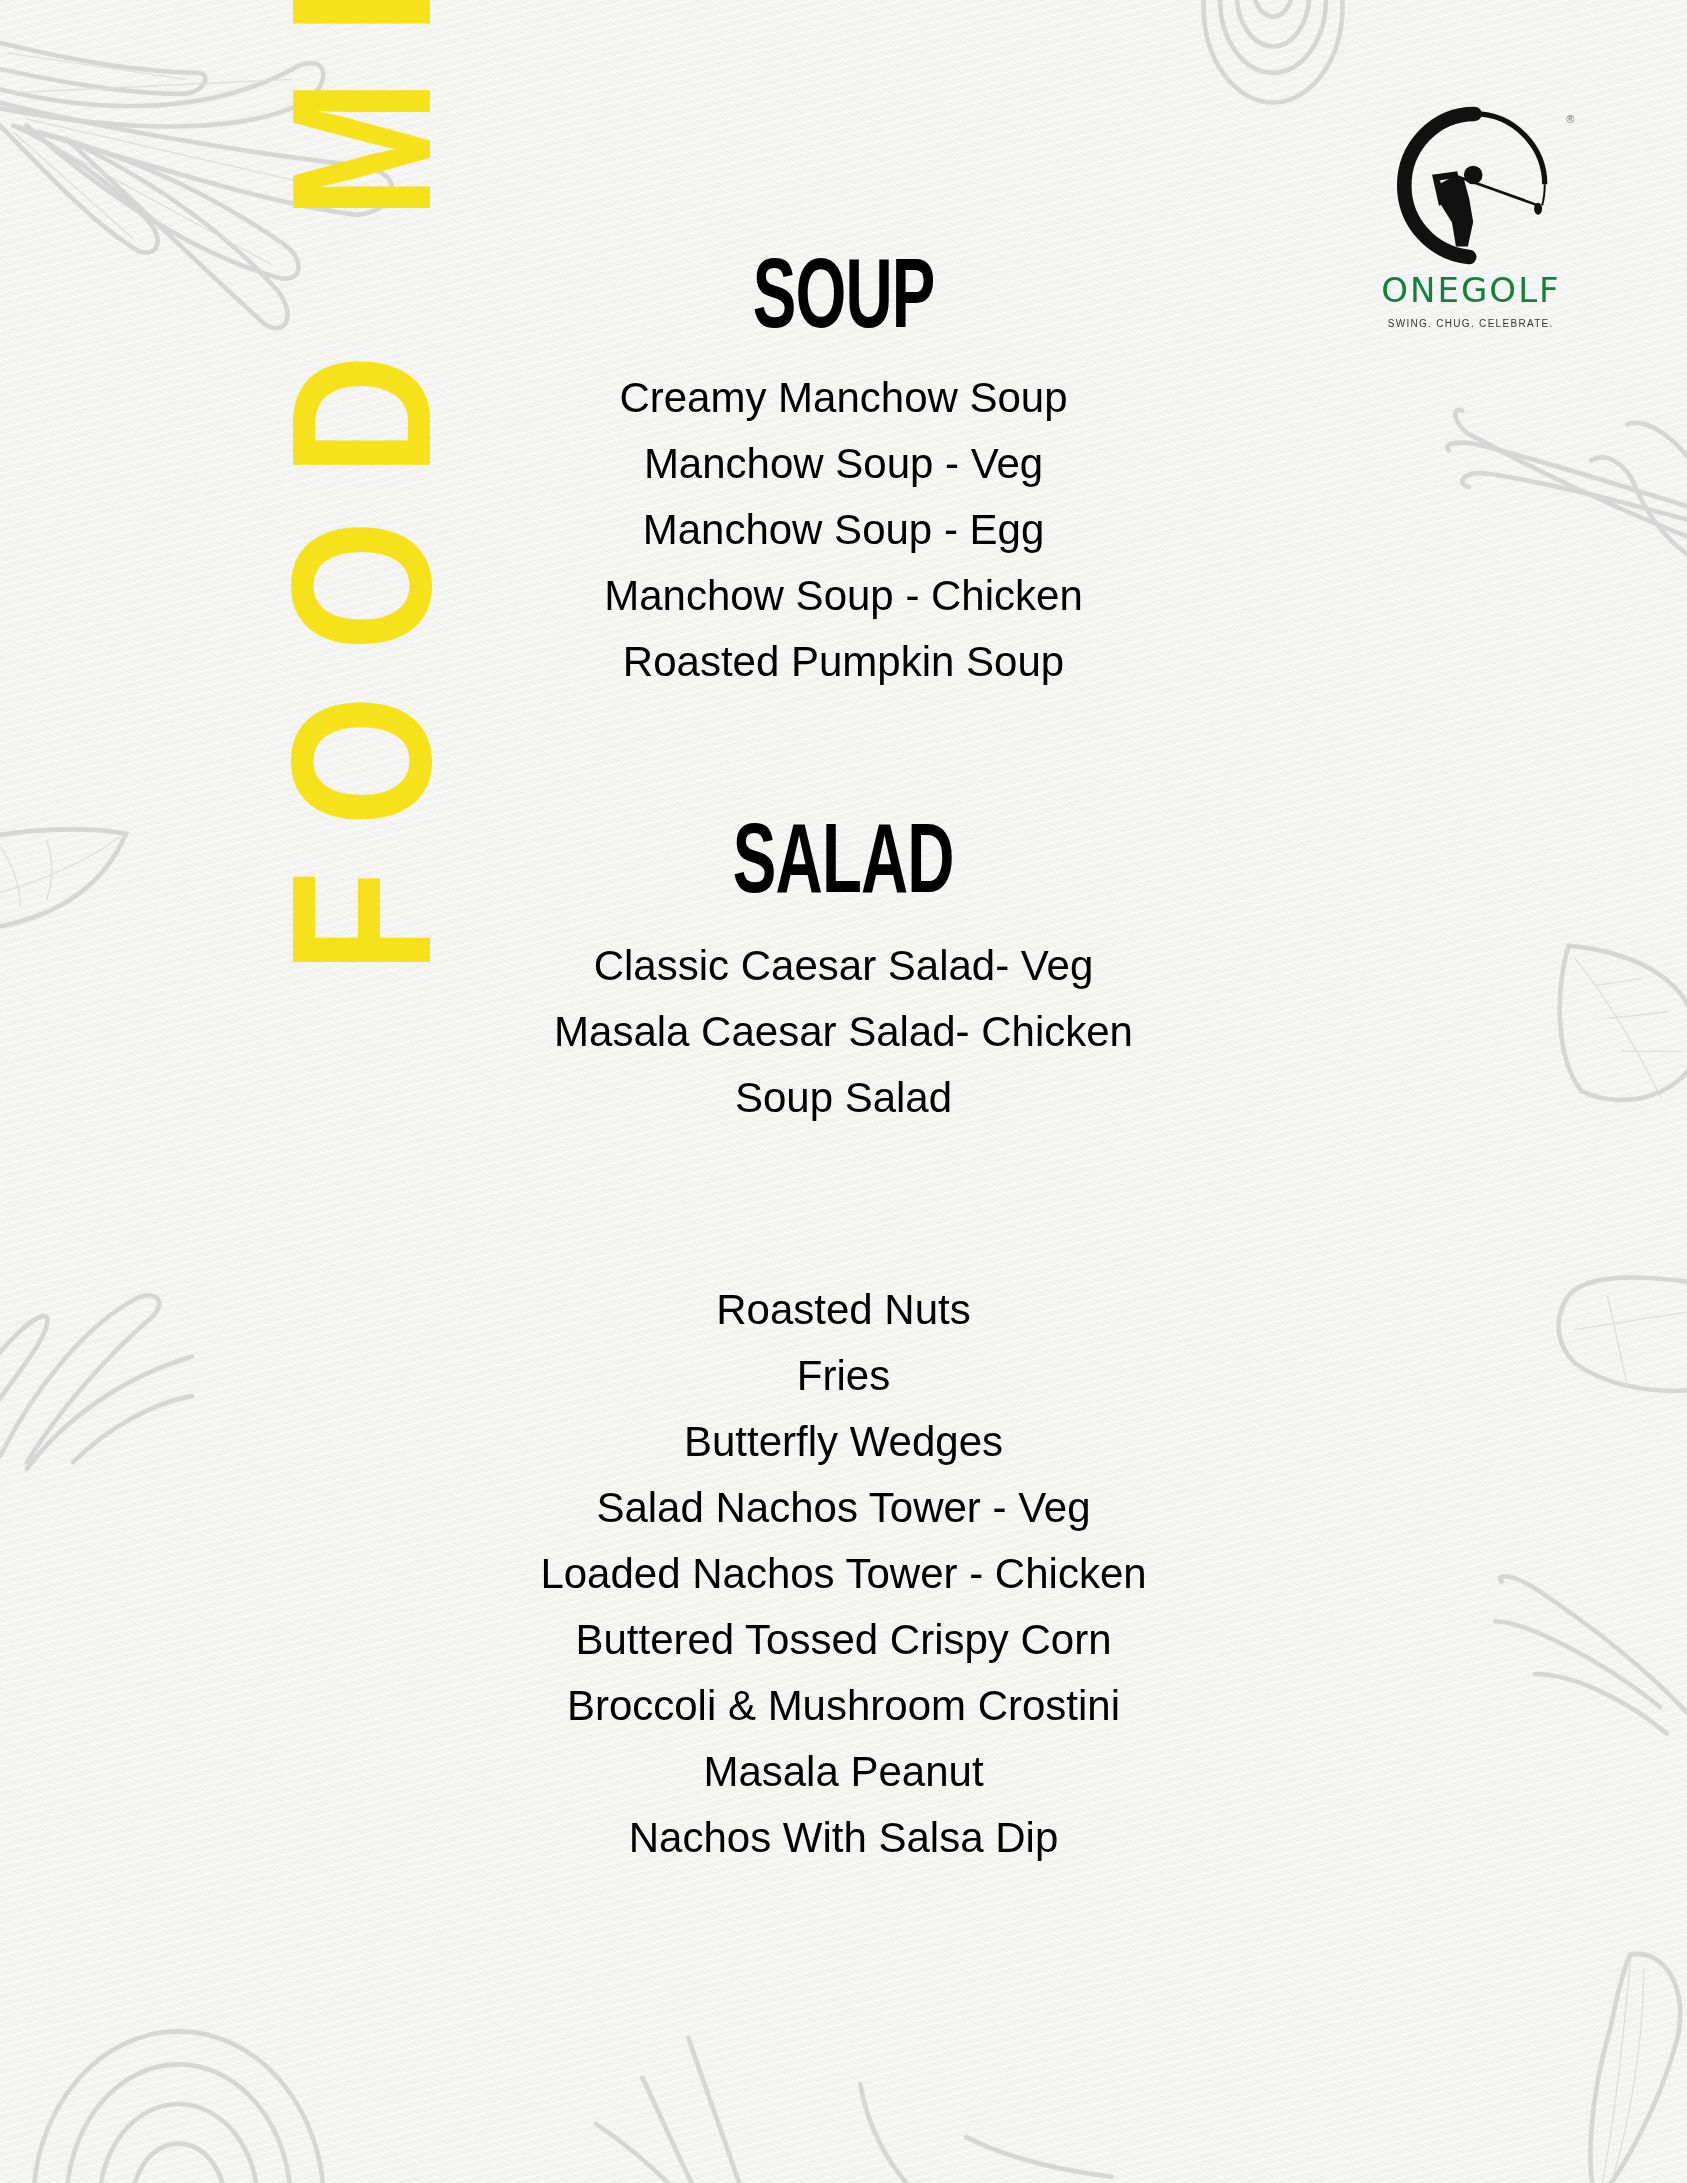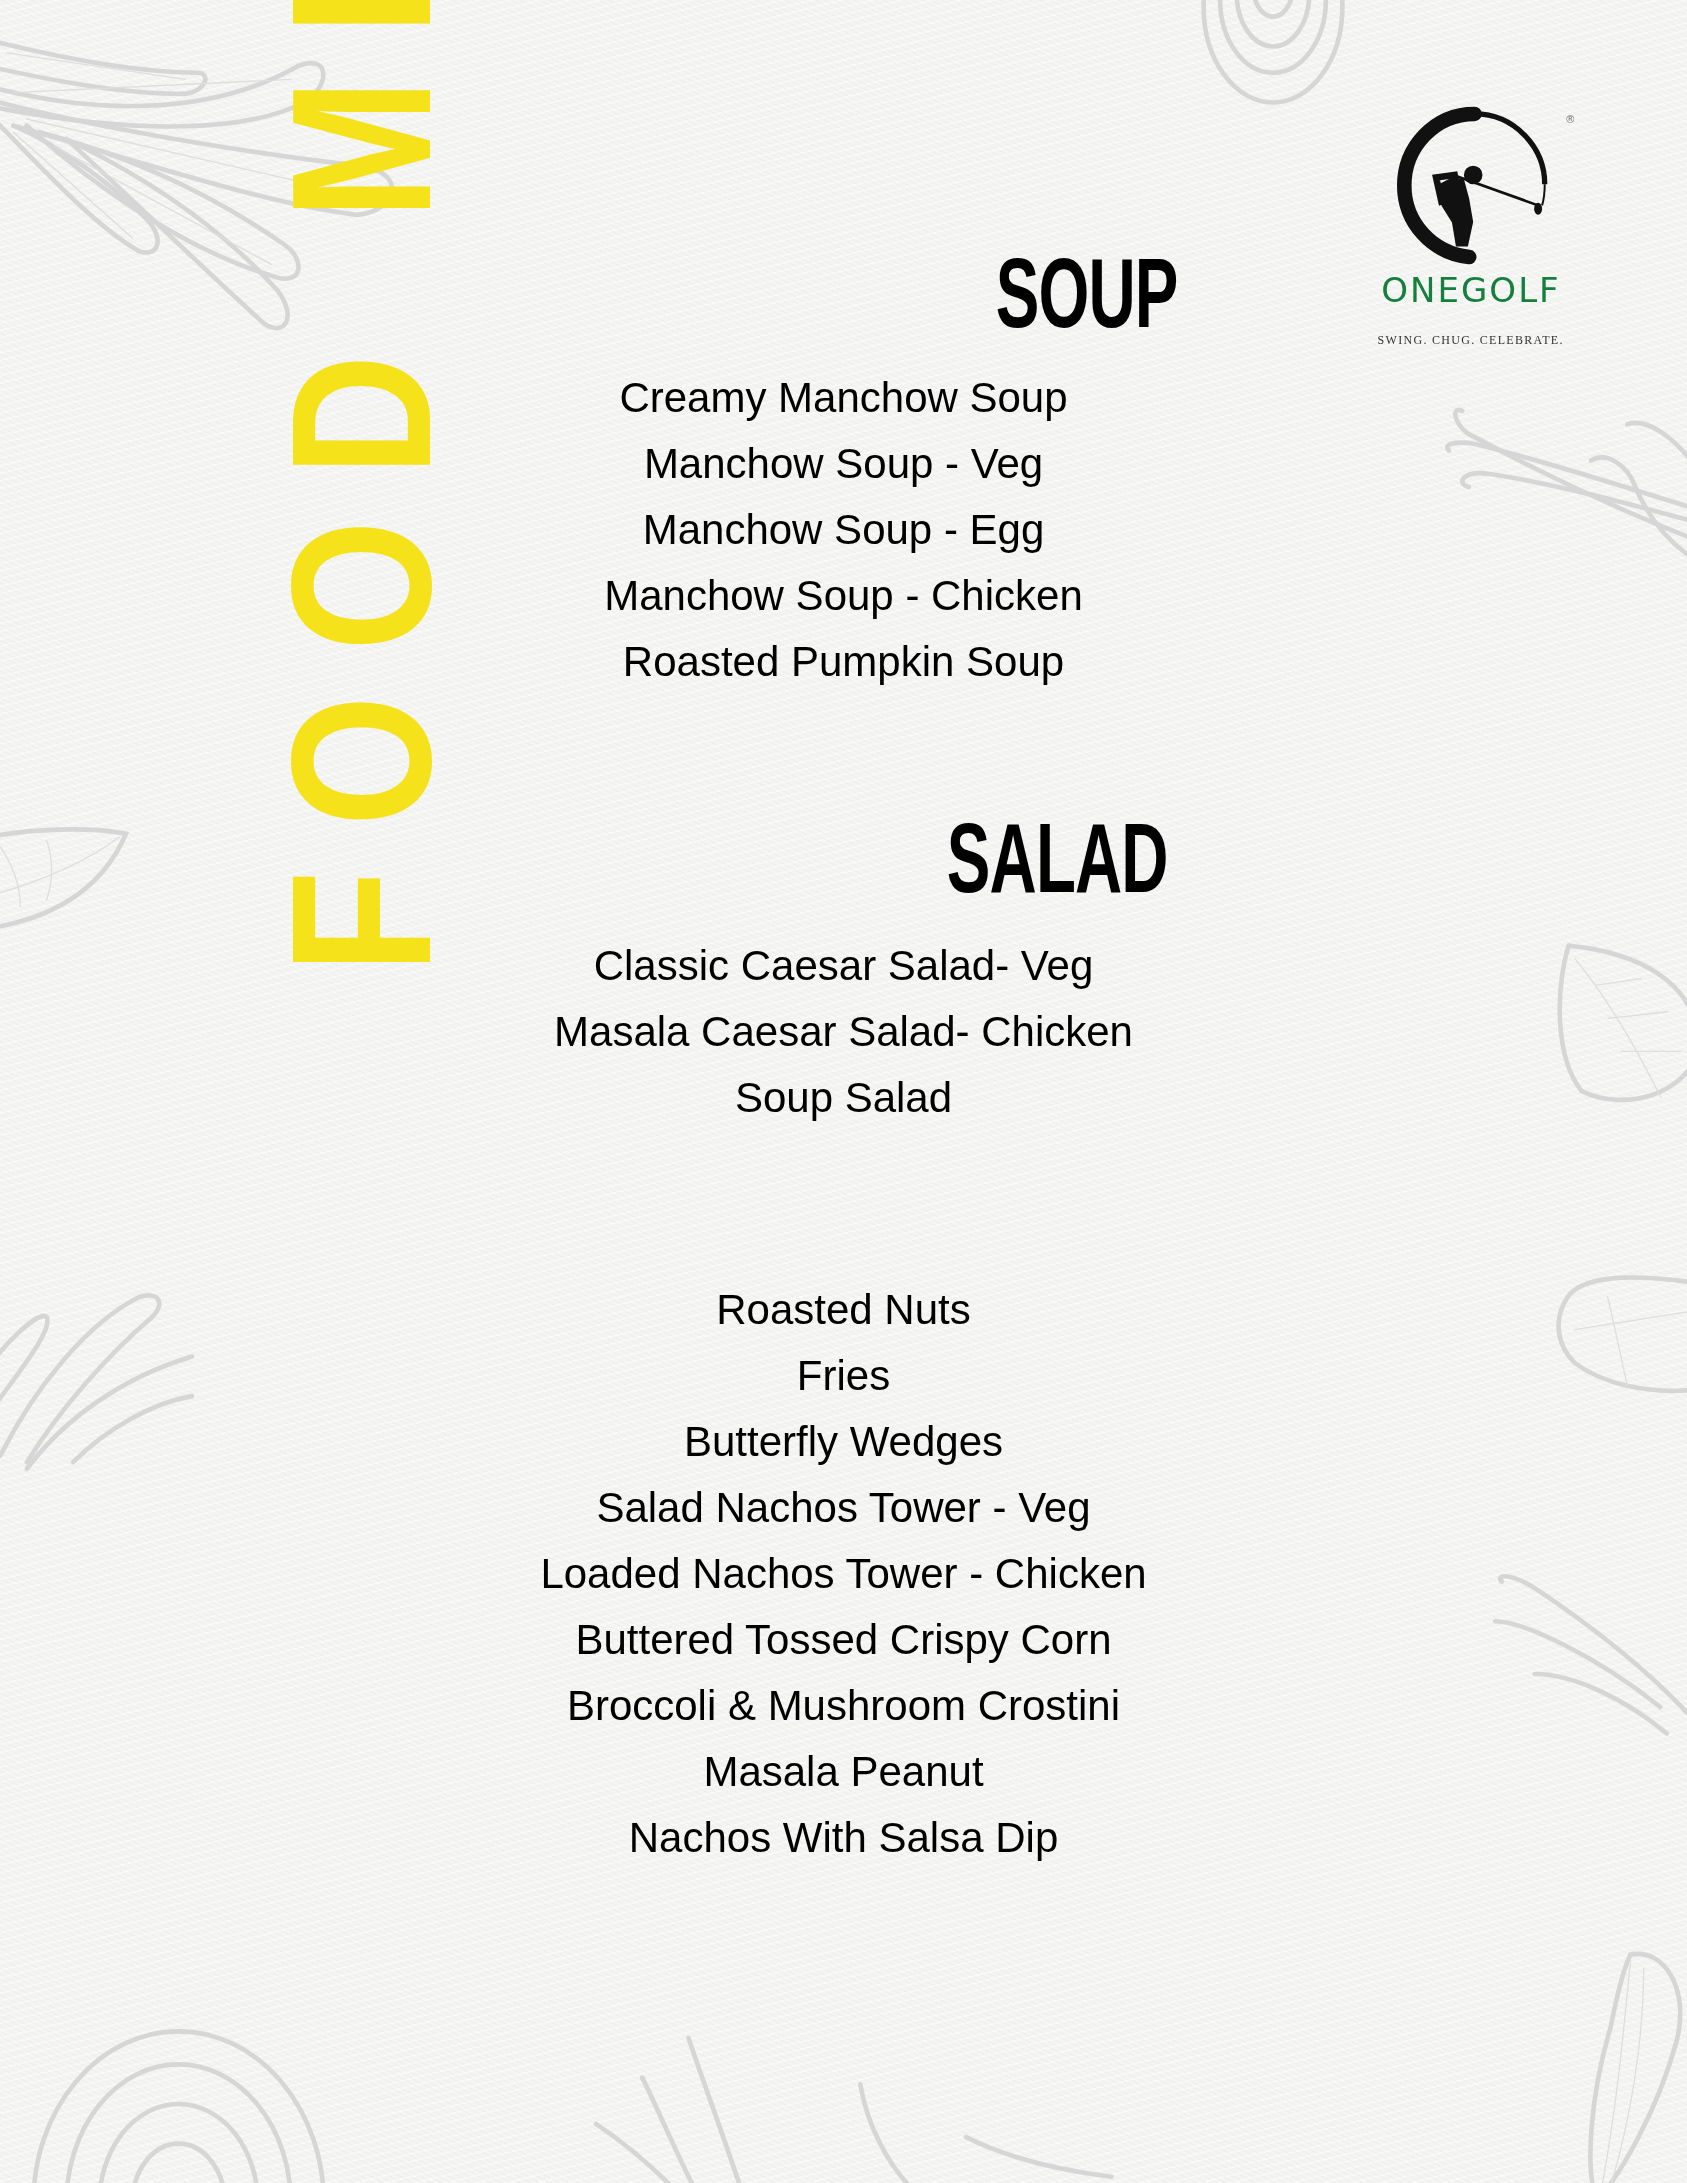--- a/index.html
+++ b/index.html
@@ -36,38 +36,38 @@
     .logo {
       position: absolute; left: 1355px; top: 106px; width: 232px; height: 225px;
     }
     .logo-mark { position: absolute; left: 40px; top: 0; width: 159px; height: 159px; }
     .logo-name {
       position: absolute; left: 0; top: 167px; width: 232px; text-align: center;
       font-family: "DejaVu Sans", sans-serif; font-size: 34px; letter-spacing: 2px; color: #15803d;
       font-weight: 400; line-height: 1;
     }
     .logo-tag {
-      position: absolute; left: 13.2px; top: 228px; width: 205px; text-align: center;
-      font-family: Liberation Serif, serif; font-size: 12px; letter-spacing: 1.3px; color: #333; line-height: 1;
+      position: absolute; left: 13.2px; top: 213px; width: 205px; text-align: center;
+      font-family: Liberation Sans, sans-serif; font-size: 10px; letter-spacing: 1.3px; color: #333; line-height: 1;
     }
     .reg-mark {
       position: absolute; left: 210px; top: 6.6px; font-size: 10.6px; color: #777;
       font-family: "DejaVu Sans", sans-serif;
     }
 
     .menu {
       position: absolute; left: 463px; width: 761px; text-align: center;
     }
     .section-heading {
       margin: 0; font-family: "Liberation Sans", sans-serif; font-weight: 700;
       font-size: 99px; line-height: 1;
       display: inline-block; transform: scaleX(0.66); transform-origin: center;
       letter-spacing: -1.3px;
     }
-    .heading-wrap { height: 93px; overflow: visible; text-align: right; }
+    .heading-wrap { height: 93px; overflow: visible; }
     .items { list-style: none; margin: 0; padding: 0; }
     .items li {
       font-family: "Liberation Sans", sans-serif; font-size: 42px; line-height: 66px;
       height: 66px; white-space: nowrap;
     }
     #sec-soup { top: 243px; }
     #sec-soup .items { margin-top: 29px; }
     #sec-salad { top: 808px; }
     #sec-salad .items { margin-top: 32px; }
     #sec-beginners { top: 1236px; }

